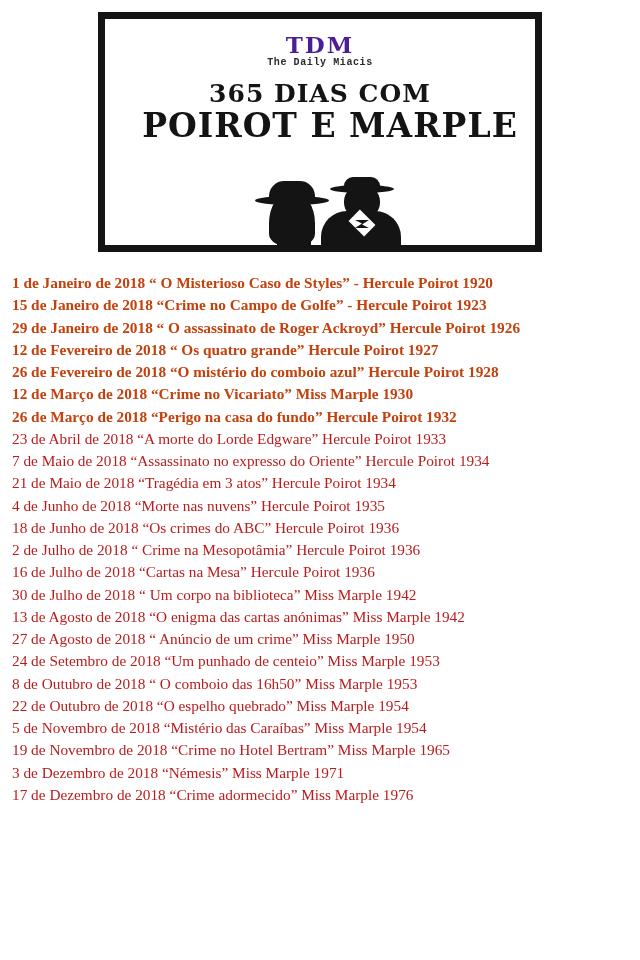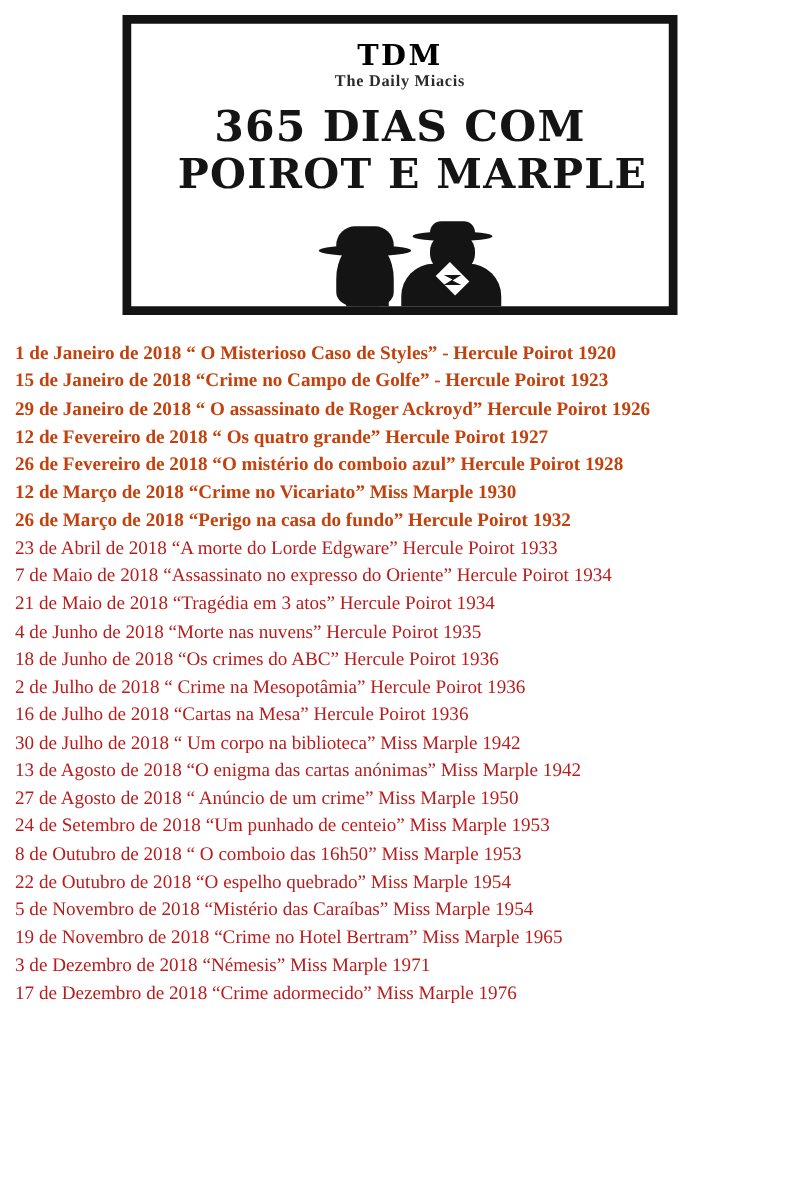--- a/index.html
+++ b/index.html
@@ -35,42 +35,42 @@
   }
   .logo {
     margin-top: 14px;
     text-align: center;
     line-height: 1;
   }
   .logo-mark {
     font-family: "DejaVu Serif", serif;
     font-size: 23px;
     letter-spacing: 2px;
-    color: #000000;
+    color: #4c1d95;
     font-weight: bold;
   }
   .logo-sub {
-    font-family: Liberation Serif, serif;
-    font-size: 13px;
+    font-family: Liberation Mono, monospace;
+    font-size: 10px;
     letter-spacing: 0.6px;
     color: #2b2b2b;
     margin-top: 2px;
     font-weight: bold;
   }
   .poster-title {
     margin-top: 12px;
     text-align: center;
     font-family: "DejaVu Serif", serif;
     font-weight: bold;
     color: #141414;
     letter-spacing: 1px;
   }
   .poster-title .line1 {
     display: block;
-    font-size: 34px;
+    font-size: 25px;
     line-height: 1.12;
     text-align: center;
   }
   .poster-title .line2 {
     display: block;
     font-size: 33px;
     line-height: 1.12;
     margin-left: 20px;
   }
 

